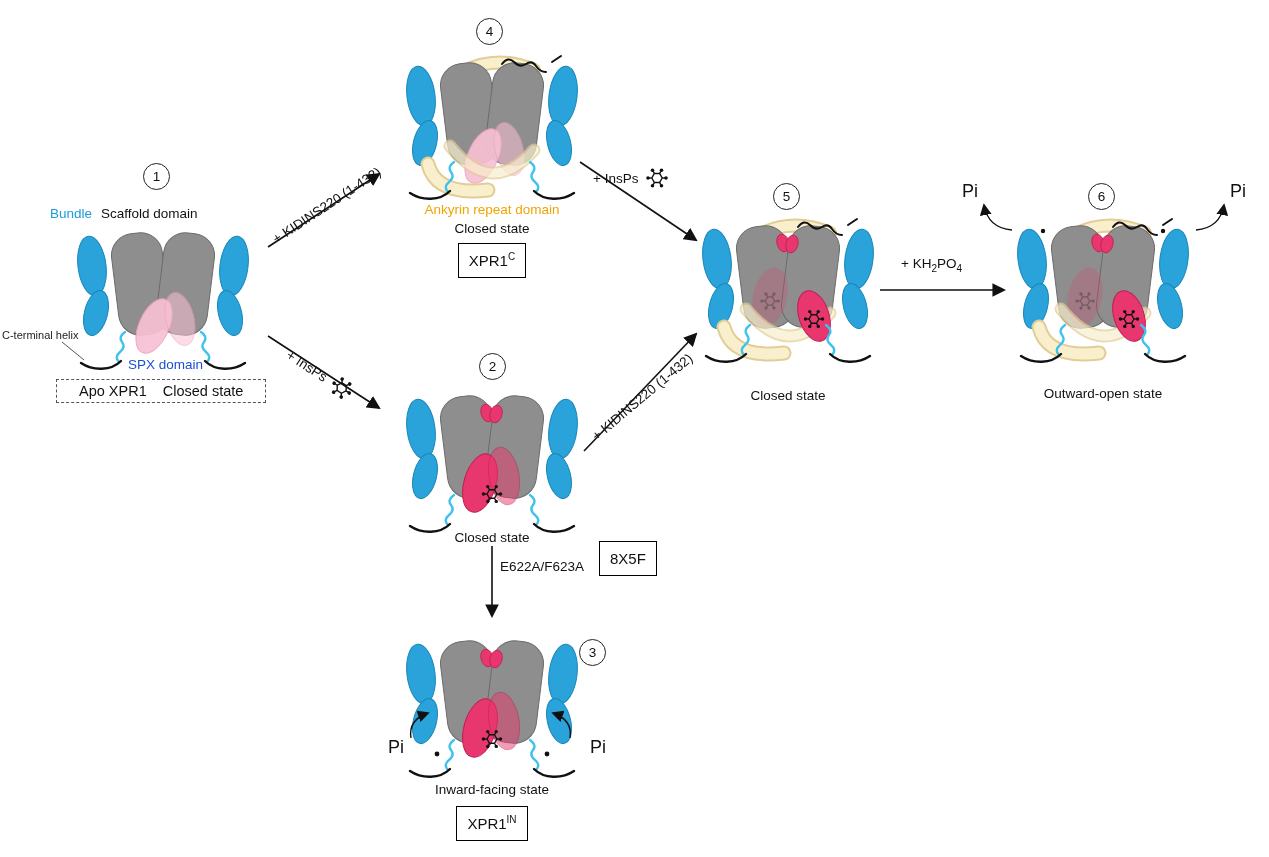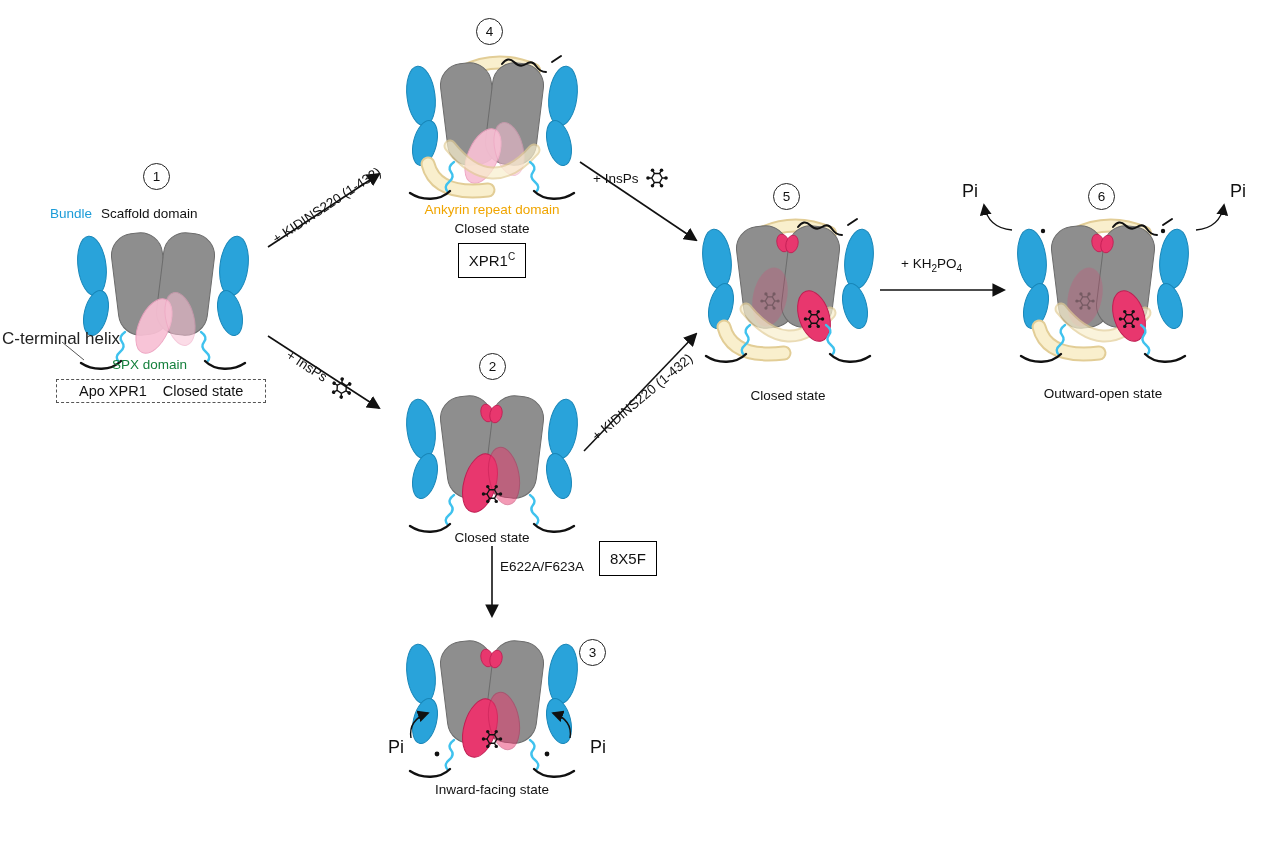--- a/index.html
+++ b/index.html
@@ -3,21 +3,21 @@
 <meta charset="utf-8">
 <style>
   html,body{margin:0;padding:0;background:#fff;}
   .canvas{position:relative;width:1269px;height:857px;background:#fff;overflow:hidden;
           font-family:"Liberation Sans",sans-serif;color:#111;}
   .abs{position:absolute;}
   .numcircle{width:25px;height:25px;border:1.4px solid #222;border-radius:50%;
              display:flex;align-items:center;justify-content:center;
              font-size:13.5px;background:#fff;}
   .lbl{font-size:13.5px;white-space:nowrap;}
-  .small{font-size:17px;color:#222;}
+  .small{font-size:11px;color:#222;}
   .cap{width:212px;text-align:center;font-size:13.5px;white-space:nowrap;}
   .idbox{display:inline-block;border:1.4px solid #000;background:#fff;
          padding:8px 10px;font-size:15px;white-space:nowrap;}
   .dashedbox{display:inline-block;border:1.5px dashed #555;background:#fff;
              padding:3px 22px;font-size:14.5px;white-space:nowrap;}
   .dashedbox span:first-child{margin-right:16px;}
   sup{font-size:10px;line-height:0;}
   sub{font-size:10px;line-height:0;}
   .rot{transform-origin:left top;}
   .arrowlbl{font-size:13.5px;white-space:nowrap;display:flex;align-items:center;gap:8px;}
@@ -134,21 +134,21 @@
     <use href="#bundles"></use>
     <use href="#scaffolds"></use>
     <use href="#spxpink"></use>
     <use href="#tails"></use>
   </svg>
 
   <div class="abs small" style="left:2px;top:329px">C-terminal helix</div>
   <svg class="abs" style="left:60px;top:342px" width="30" height="22">
     <line x1="2" y1="0" x2="24" y2="18" stroke="#555" stroke-width="1"></line>
   </svg>
-  <div class="abs lbl" style="left:112px;top:357px;color:#15803d">SPX domain</div>
+  <div class="abs lbl" style="left:128px;top:357px;color:#1d4ed8">SPX domain</div>
 
   <div class="abs" style="left:56px;top:379px">
     <div class="dashedbox">
       <span>Apo XPR1</span><span>Closed state</span>
     </div>
   </div>
 
   <div class="abs numcircle" style="left:476px;top:18px">4</div>
   <svg class="abs" style="left:386px;top:50px" width="212" height="152" viewBox="0 0 200 152">
     <use href="#ankytop"></use>
@@ -193,20 +193,23 @@
   </svg>
   <div class="abs pi" style="left:388px;top:737px">Pi</div>
   <svg class="abs" style="left:404px;top:706px" width="36" height="36">
     <path d="M7,32 Q4,14 24,7" fill="none" stroke="#111" stroke-width="1.4" marker-end="url(#ah)"></path>
   </svg>
   <div class="abs pi" style="left:590px;top:737px">Pi</div>
   <svg class="abs" style="left:541px;top:706px" width="36" height="36">
     <path d="M29,32 Q32,14 12,7" fill="none" stroke="#111" stroke-width="1.4" marker-end="url(#ah)"></path>
   </svg>
   <div class="abs cap" style="left:386px;top:782px">Inward-facing state</div>
+  <div class="abs cap" style="left:386px;top:806px">
+    <span class="idbox"><span>XPR1</span><sup>IN</sup></span>
+  </div>
 
   <div class="abs numcircle" style="left:773px;top:183px">5</div>
   <svg class="abs" style="left:682px;top:213px" width="212" height="152" viewBox="0 0 200 152">
     <use href="#ankytop"></use>
     <use href="#bundles"></use>
     <use href="#scaffolds"></use>
     <use href="#spxnub"></use>
     <use href="#spxghost"></use>
     <use href="#insp" transform="translate(82,88) scale(0.9)" opacity="0.3"></use>
     <use href="#ankymid"></use>

